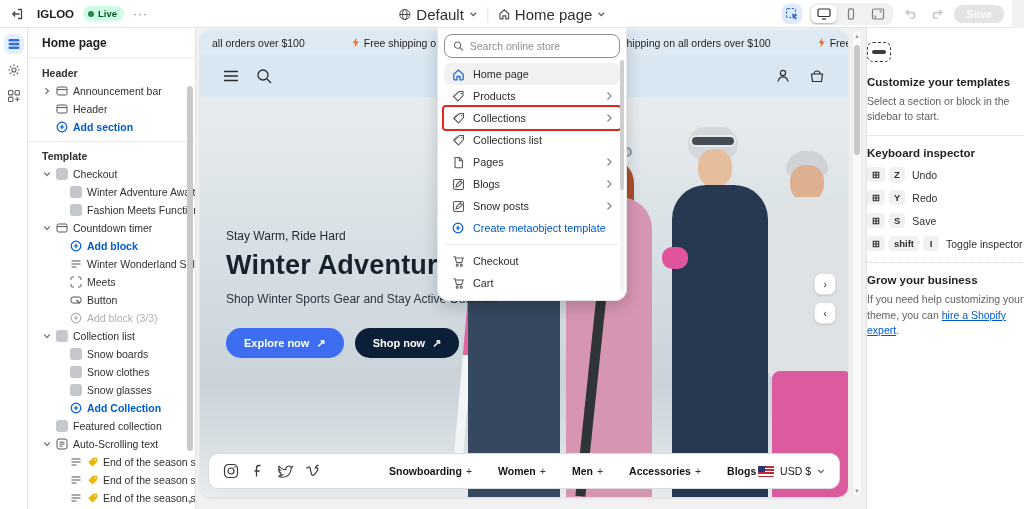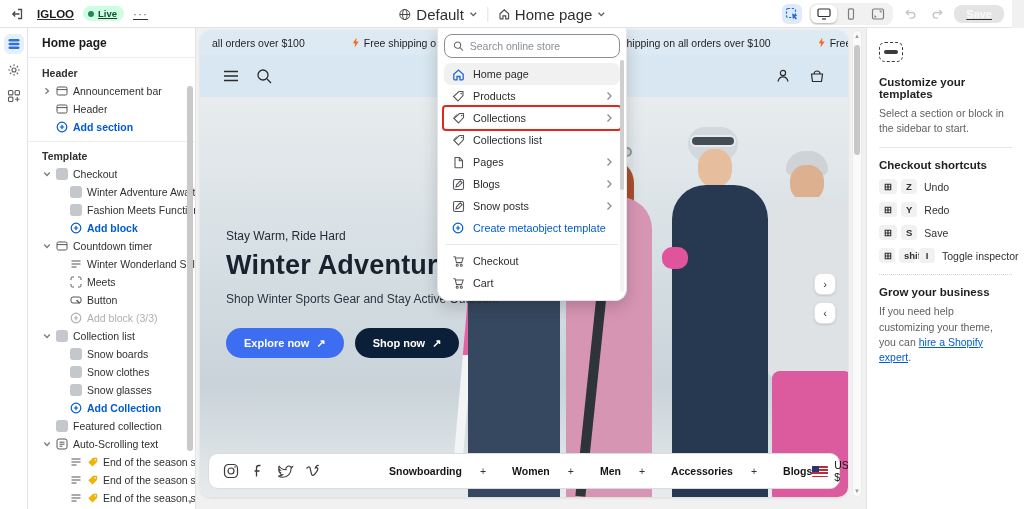--- a/index.html
+++ b/index.html
@@ -1,21 +1,21 @@
 <!DOCTYPE html>
 <html><head>
 <meta charset="utf-8">
 <style>
   * { margin:0; padding:0; box-sizing:border-box; }
   html,body { width:1024px; height:509px; overflow:hidden; }
   body { font-family:"Liberation Sans", sans-serif; background:#f1f1f1; position:relative; color:#303030; }
 
   
   .topbar { position:absolute; top:0; left:0; right:12px; height:28px; background:#fff;
-    border-bottom:1px solid #e3e3e3; display:flex; align-items:center; padding:8px 8px; z-index:70;text-decoration:underline; }
+    border-bottom:1px solid #e3e3e3; display:flex; align-items:center; padding:8px 8px; z-index:70; }
   .tb-left { display:flex; align-items:center; gap:9px; }
   .iconbtn { display:flex; align-items:center; justify-content:center; width:20px; height:20px; border-radius:6px; cursor:pointer; }
   .brand { font-size:11.5px; font-weight:700; color:#1a1a1a; }
   .live { display:flex; align-items:center; gap:4px; background:#cdfee1; color:#0c5132;
     font-size:9.5px; font-weight:600; padding:2px 7px 2px 5px; border-radius:8px; }
   .live .dot { width:6px; height:6px; border-radius:50%; background:#29845a; }
   .dots { color:#6b6b6b; font-size:12px; letter-spacing:1px; cursor:pointer; }
   .tb-center { position:absolute; left:50%; top:0; height:28px; transform:translateX(-52%);
     display:flex; align-items:center; gap:10px; font-size:15px; color:#303030; }
   .selector { display:flex; align-items:center; gap:5px; cursor:pointer; }
@@ -78,21 +78,21 @@
   .pill.dark { background:#0c1f38; }
   .people { position:absolute; right:0; top:0; bottom:0; width:410px; z-index:1; }
   .car-arrows { position:absolute; right:12px; top:176px; display:flex; flex-direction:column; gap:7px; z-index:4; }
   .car-btn { width:22px; height:22px; background:#fff; border:1px solid #e0e0e0; border-radius:7px;
     display:flex; align-items:center; justify-content:center; font-size:11px; color:#333; cursor:pointer; box-shadow:0 1px 2px rgba(0,0,0,.12); }
   .pfooter { position:absolute; left:8px; right:8px; bottom:8px; height:36px; background:#fff;
     border:1px solid #dcdcdc; border-radius:10px; display:flex; align-items:center; padding:0 14px; z-index:5; }
   .social { display:flex; gap:11px; align-items:center; }
   .social span { display:flex; cursor:pointer; }
   .pv-nav { display:flex; gap:26px; margin-left:68px; align-items:center; }
-  .nav-item { font-size:10.5px; font-weight:700; color:#141414; display:flex; gap:18px; align-items:center; cursor:pointer; white-space:nowrap; }
+  .nav-item { font-size:10.5px; font-weight:700; color:#141414; display:flex; gap:4px; align-items:center; cursor:pointer; white-space:nowrap; }
   .nav-item .plus { font-weight:400; color:#333; }
   .currency { margin-left:auto; display:flex; align-items:center; gap:6px; font-size:10.5px; color:#141414; cursor:pointer; }
   .flag { width:16px; height:11px; position:relative; border-radius:1px; overflow:hidden;
     background:repeating-linear-gradient(#ba2c3a 0 1.6px,#fff 1.6px 3.2px); flex:none; }
   .flag::after { content:''; position:absolute; left:0; top:0; width:7px; height:6px; background:#28356f; }
   .pv-scroll { position:absolute; right:4px; top:2px; bottom:12px; width:10px; background:#fafafa;
     border:1px solid #ececec; border-radius:5px; }
   .pv-thumb { position:absolute; top:14px; left:1px; width:6px; height:110px; background:#c8c8c8; border-radius:3px; }
   .pv-sarrow { position:absolute; left:0; width:8px; text-align:center; font-size:6px; color:#9a9a9a; }
 
@@ -110,21 +110,21 @@
   .mrow.blue { color:#005bd3; }
   .mrow .mic { display:flex; flex:none; width:14px; justify-content:center; }
   .mrow .marrow { margin-left:auto; display:flex; }
   .mrow.annotated { box-shadow:0 0 0 2px #e0281c; border-radius:2px; }
   .mdivider { border-top:1px solid #e7e7e7; margin:5px 2px; }
   .dd-scroll { position:absolute; right:2px; top:32px; bottom:8px; width:4px; background:#f3f3f3; border-radius:2px; }
   .dd-thumb { position:absolute; top:0; left:0; width:4px; height:56%; background:#cfcfcf; border-radius:2px; }
 
   
   .rightbar { position:absolute; top:28px; right:0; bottom:0; width:158px; background:#fff;
-    border-left:1px solid #e3e3e3; padding:14px 12px; z-index:30; overflow:hidden; }
+    border-left:1px solid #e3e3e3; padding:14px 0; z-index:30; overflow:hidden; }
   .rb-icon { width:24px; height:20px; border:1.6px dashed #3a3a3a; border-radius:6px; position:relative; margin-bottom:14px; }
   .rb-icon::after { content:''; position:absolute; left:4px; right:4px; top:6.5px; height:4.5px; background:#3a3a3a; border-radius:2px; }
   .rb-h { font-size:11.5px; font-weight:700; color:#1f1f1f; margin-bottom:6px; }
   .rb-p { font-size:10.5px; color:#616161; line-height:1.45; }
   .rb-div { border-top:1px solid #e7e7e7; margin:11px 0; }
   .rb-div.dotted { border-top:1px dotted #d4d4d4; }
   .sc-row { display:flex; align-items:center; gap:4px; margin:8px 0; }
   .kbd { background:#f1f1f1; border-radius:4px; font-size:9.5px; color:#303030; padding:2px 5px;
     min-width:16px; text-align:center; font-weight:600; }
   .sc-label { font-size:10.5px; color:#303030; margin-left:3px; white-space:nowrap; }
@@ -289,43 +289,43 @@
       <div class="trow block">
         <span class="blockpad"></span>
         <span class="th thumb-slide1"></span>
         <span class="tlabel">Winter Adventure Awaits</span>
       </div>
       <div class="trow block">
         <span class="blockpad"></span>
         <span class="th thumb-slide2"></span>
         <span class="tlabel">Fashion Meets Function</span>
       </div>
-      <div class="trow add-block">
-        <span class="blockpad"></span>
-        <span class="ic">
-          <svg width="12" height="12" viewBox="0 0 12 12" fill="none" stroke="#005bd3" stroke-width="1.2">
-            <circle cx="6" cy="6" r="4.8"></circle>
-            <path d="M6 3.8v4.4M3.8 6h4.4"></path>
-          </svg>
-        </span>
-        <span class="tlabel">Add block</span>
-      </div>
       <div class="trow group">
         <span class="chev">
           <svg width="8" height="8" viewBox="0 0 8 8" fill="none" stroke="#7a7a7a" stroke-width="1.3">
             <path d="M1.2 2.5L4 5.5 6.8 2.5"></path>
           </svg>
         </span>
         <span class="ic">
           <svg width="12" height="12" viewBox="0 0 12 12" fill="none" stroke="#54565a">
             <rect x="1" y="2" width="10" height="8" rx="1.5"></rect>
             <path d="M1 4.6h10"></path>
           </svg>
         </span>
         <span class="tlabel">Countdown timer</span>
+      </div>
+      <div class="trow add-block">
+        <span class="blockpad"></span>
+        <span class="ic">
+          <svg width="12" height="12" viewBox="0 0 12 12" fill="none" stroke="#005bd3" stroke-width="1.2">
+            <circle cx="6" cy="6" r="4.8"></circle>
+            <path d="M6 3.8v4.4M3.8 6h4.4"></path>
+          </svg>
+        </span>
+        <span class="tlabel">Add block</span>
       </div>
       <div class="trow block">
         <span class="blockpad"></span>
         <span class="ic">
           <svg width="12" height="12" viewBox="0 0 12 12" stroke="#54565a" stroke-width="1.2">
             <path d="M1.5 3h9M1.5 6h9M1.5 9h5"></path>
           </svg>
         </span>
         <span class="tlabel">Winter Wonderland Sale</span>
       </div>
@@ -751,21 +751,21 @@
   <div class="dd-scroll">
       <div class="dd-thumb"></div>
     </div>
 </div>
 
 <aside class="rightbar">
   <div class="rb-icon"></div>
   <div class="rb-h">Customize your templates</div>
   <div class="rb-p">Select a section or block in the sidebar to start.</div>
   <div class="rb-div"></div>
-  <div class="rb-h">Checkout shortcuts</div>
+  <div class="rb-h">Keyboard inspector</div>
   <div id="shortcuts">
       <div class="sc-row">
         <span class="kbd">⊞</span>
         <span class="kbd">Z</span>
         <span class="sc-label">Undo</span>
       </div>
       <div class="sc-row">
         <span class="kbd">⊞</span>
         <span class="kbd">Y</span>
         <span class="sc-label">Redo</span>

